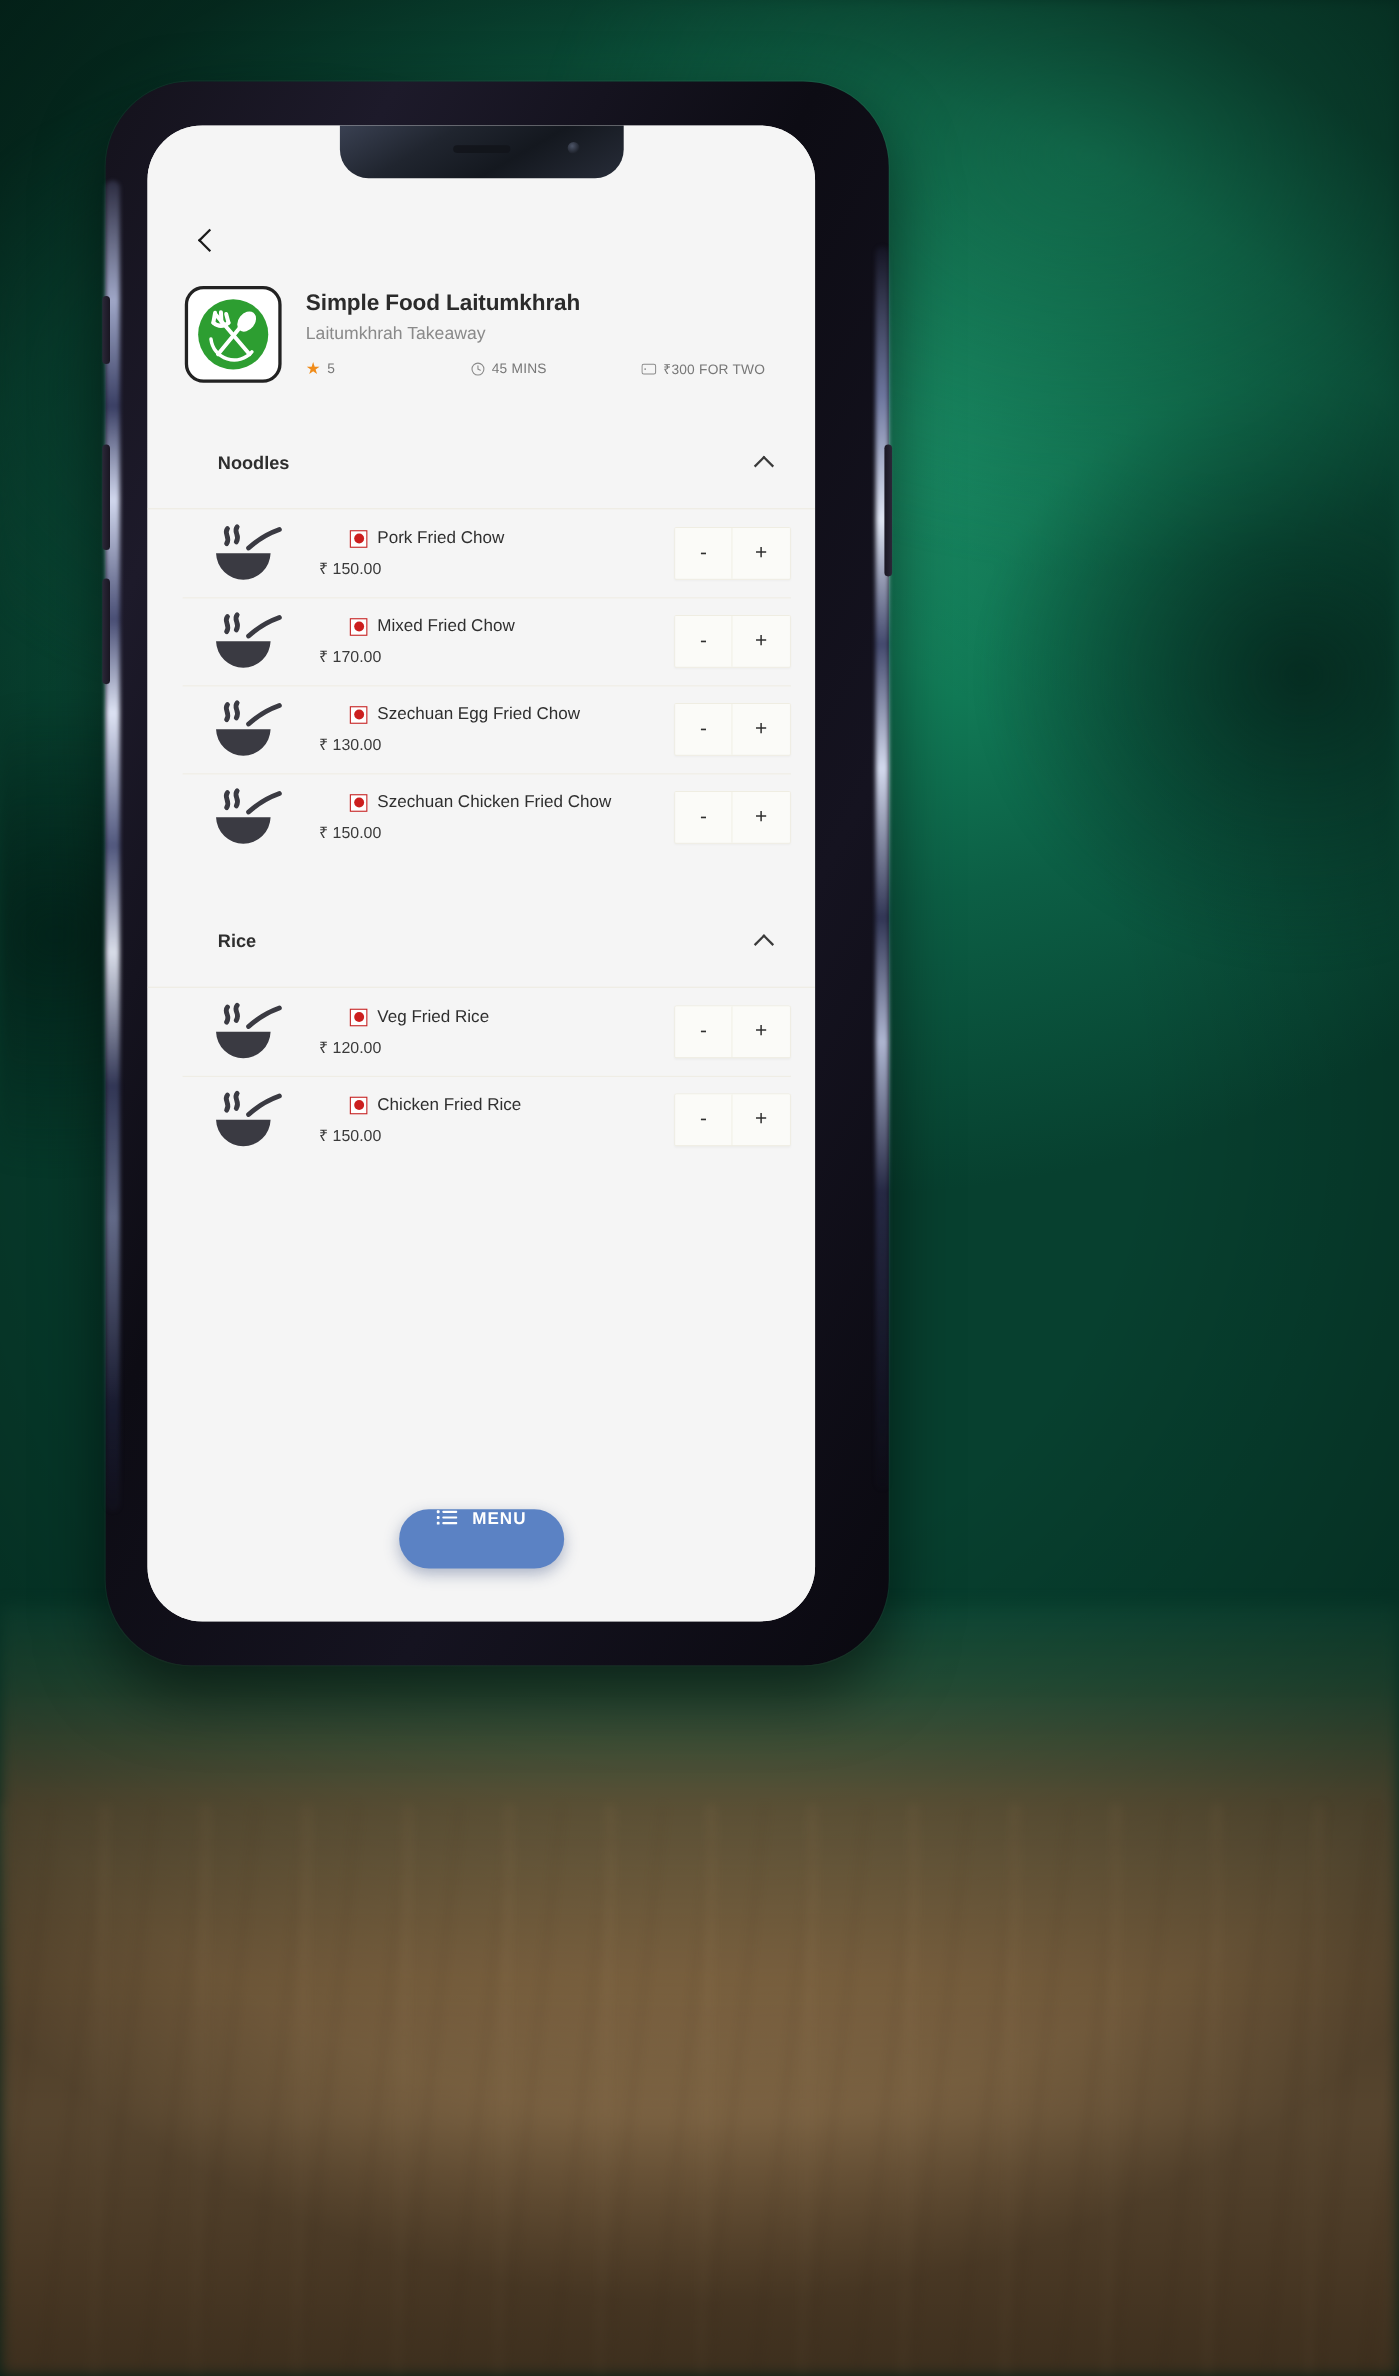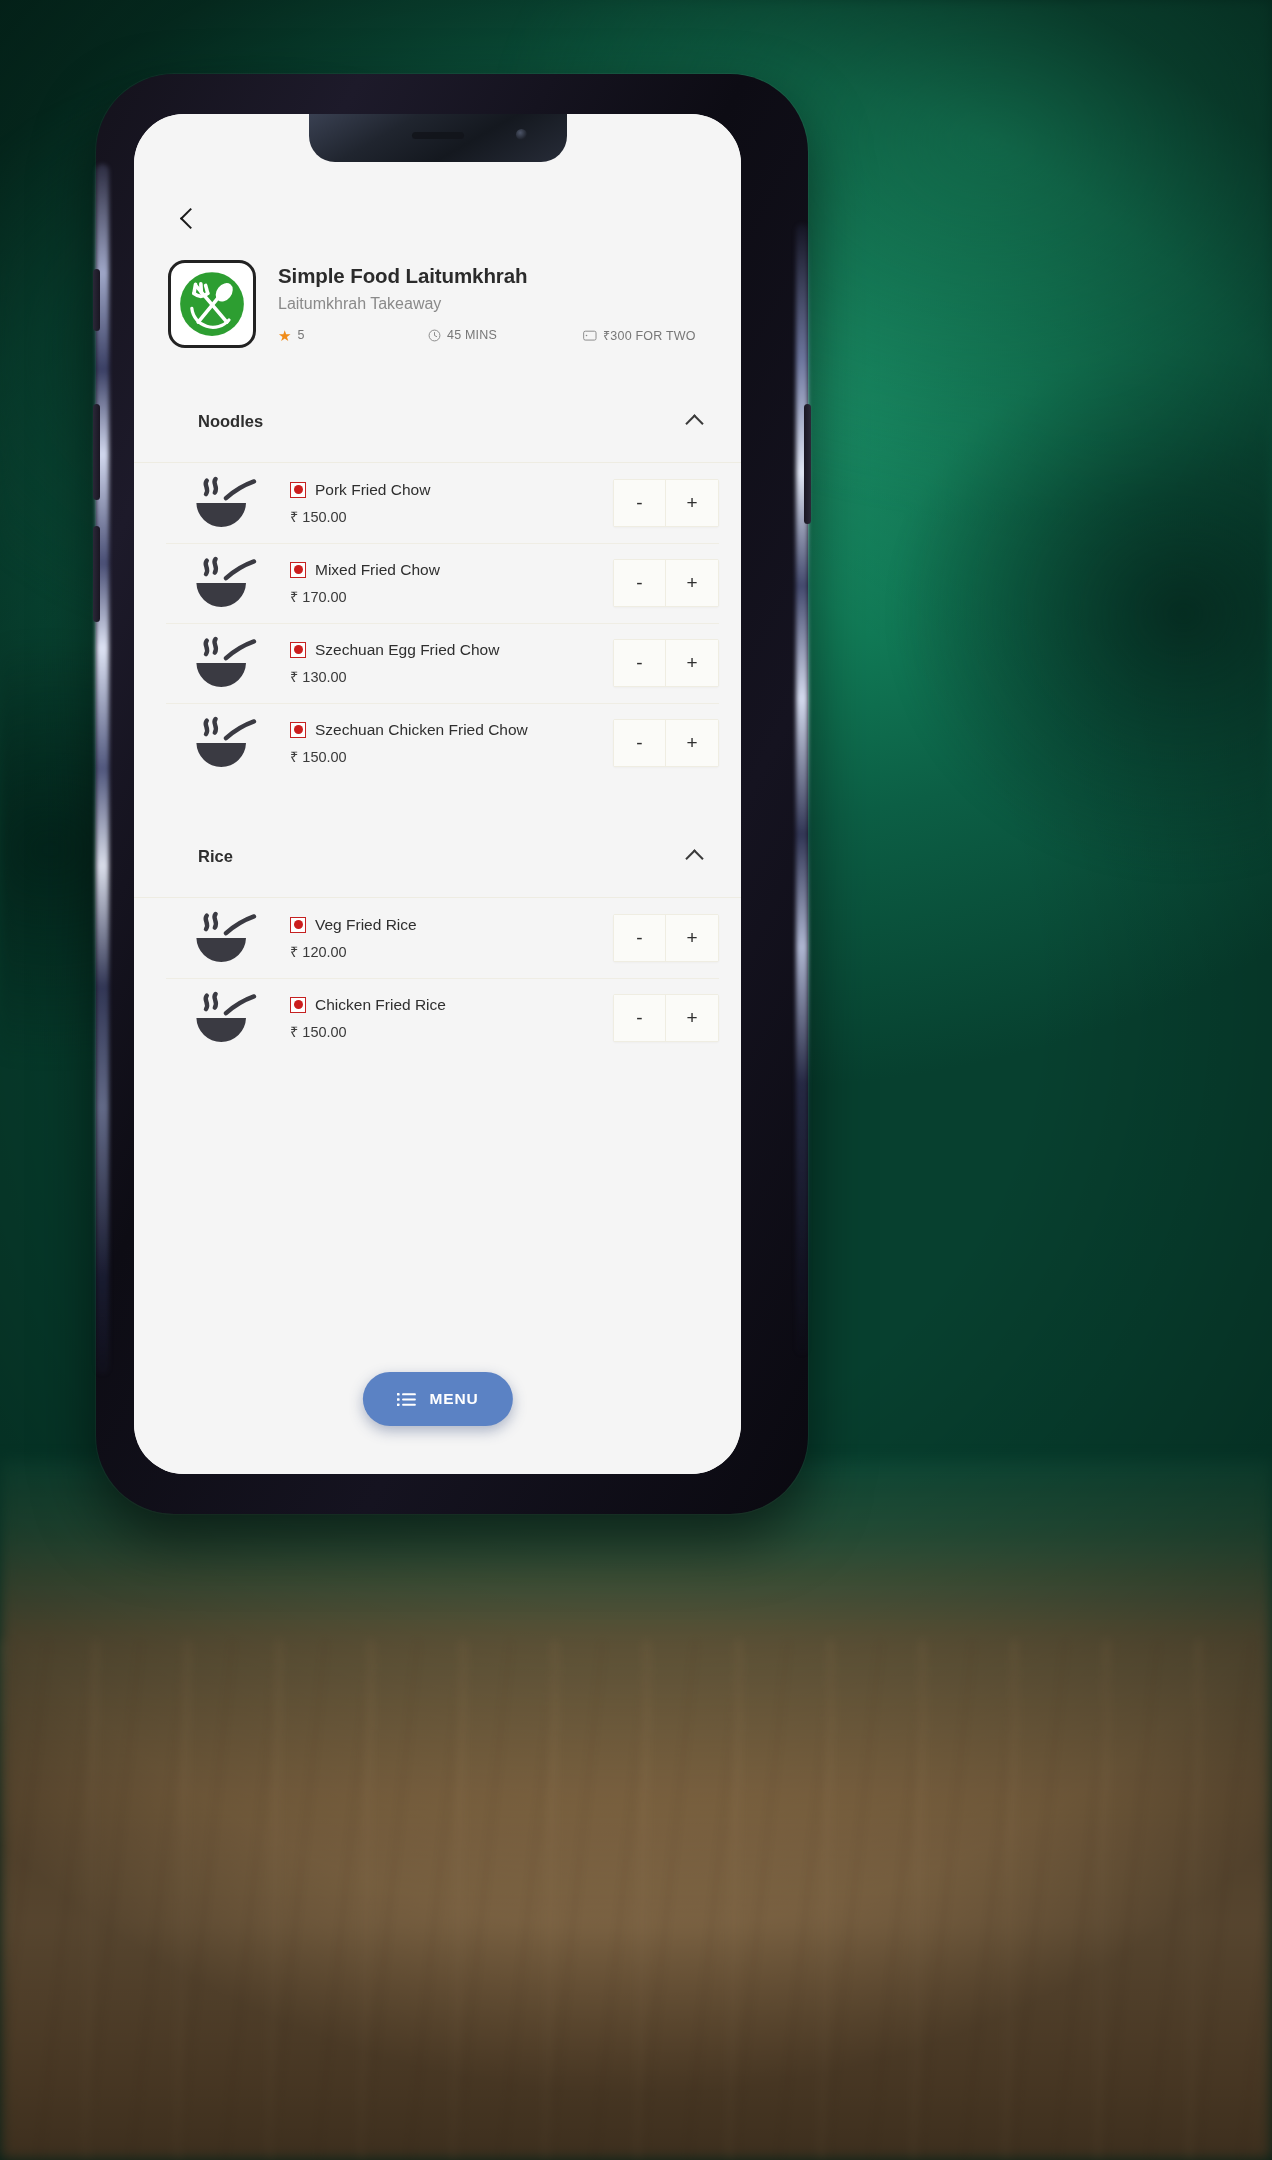--- a/index.html
+++ b/index.html
@@ -252,21 +252,21 @@
     content: "";
     position: absolute; left: 32px; right: 22px; top: 0;
     height: 1px; background: #efede4;
   }
   .item-thumb {
     flex: 0 0 120px;
     display: flex; align-items: center; justify-content: center;
   }
   .item-thumb svg { width: 72px; height: 58px; display: block; }
   .item-info { flex: 1; min-width: 0; padding-left: 4px; }
-  .item-name-row { display: flex; align-items: center; gap: 9px; }
+  .item-name-row { display: flex; align-items: center; gap: 9px; margin-left: 28px; }
   .nonveg-mark {
     flex: 0 0 auto;
     width: 16px; height: 16px;
     border: 1.6px solid #c52121;
     background: #fff;
     display: flex; align-items: center; justify-content: center;
   }
   .nonveg-dot { width: 9px; height: 9px; border-radius: 50%; background: #cc1e1e; }
   .item-name { font-size: 15.5px; color: #2f2f2f; white-space: nowrap; }
   .item-price { margin-top: 7px; font-size: 14.5px; color: #3a3a3a; }
@@ -294,21 +294,21 @@
 
   
   .menu-fab {
     position: absolute;
     left: 50%; transform: translateX(-50%);
     bottom: 48px;
     height: 54px; padding: 0 34px;
     border-radius: 27px;
     background: #5b82c4;
     color: #fff;
-    display: flex; align-items: center; justify-content: center; gap: 14px;
+    display: flex; align-items: flex-start; justify-content: center; gap: 14px;
     box-shadow: 0 5px 14px rgba(50,70,120,.38);
     cursor: pointer;
     z-index: 30;
   }
   .menu-fab-label {
     font-size: 15.5px; font-weight: 700; letter-spacing: .9px;
   }
   .list-icon { width: 19px; height: 15px; display: block; }
 
   .scroll-body { position: relative; }

